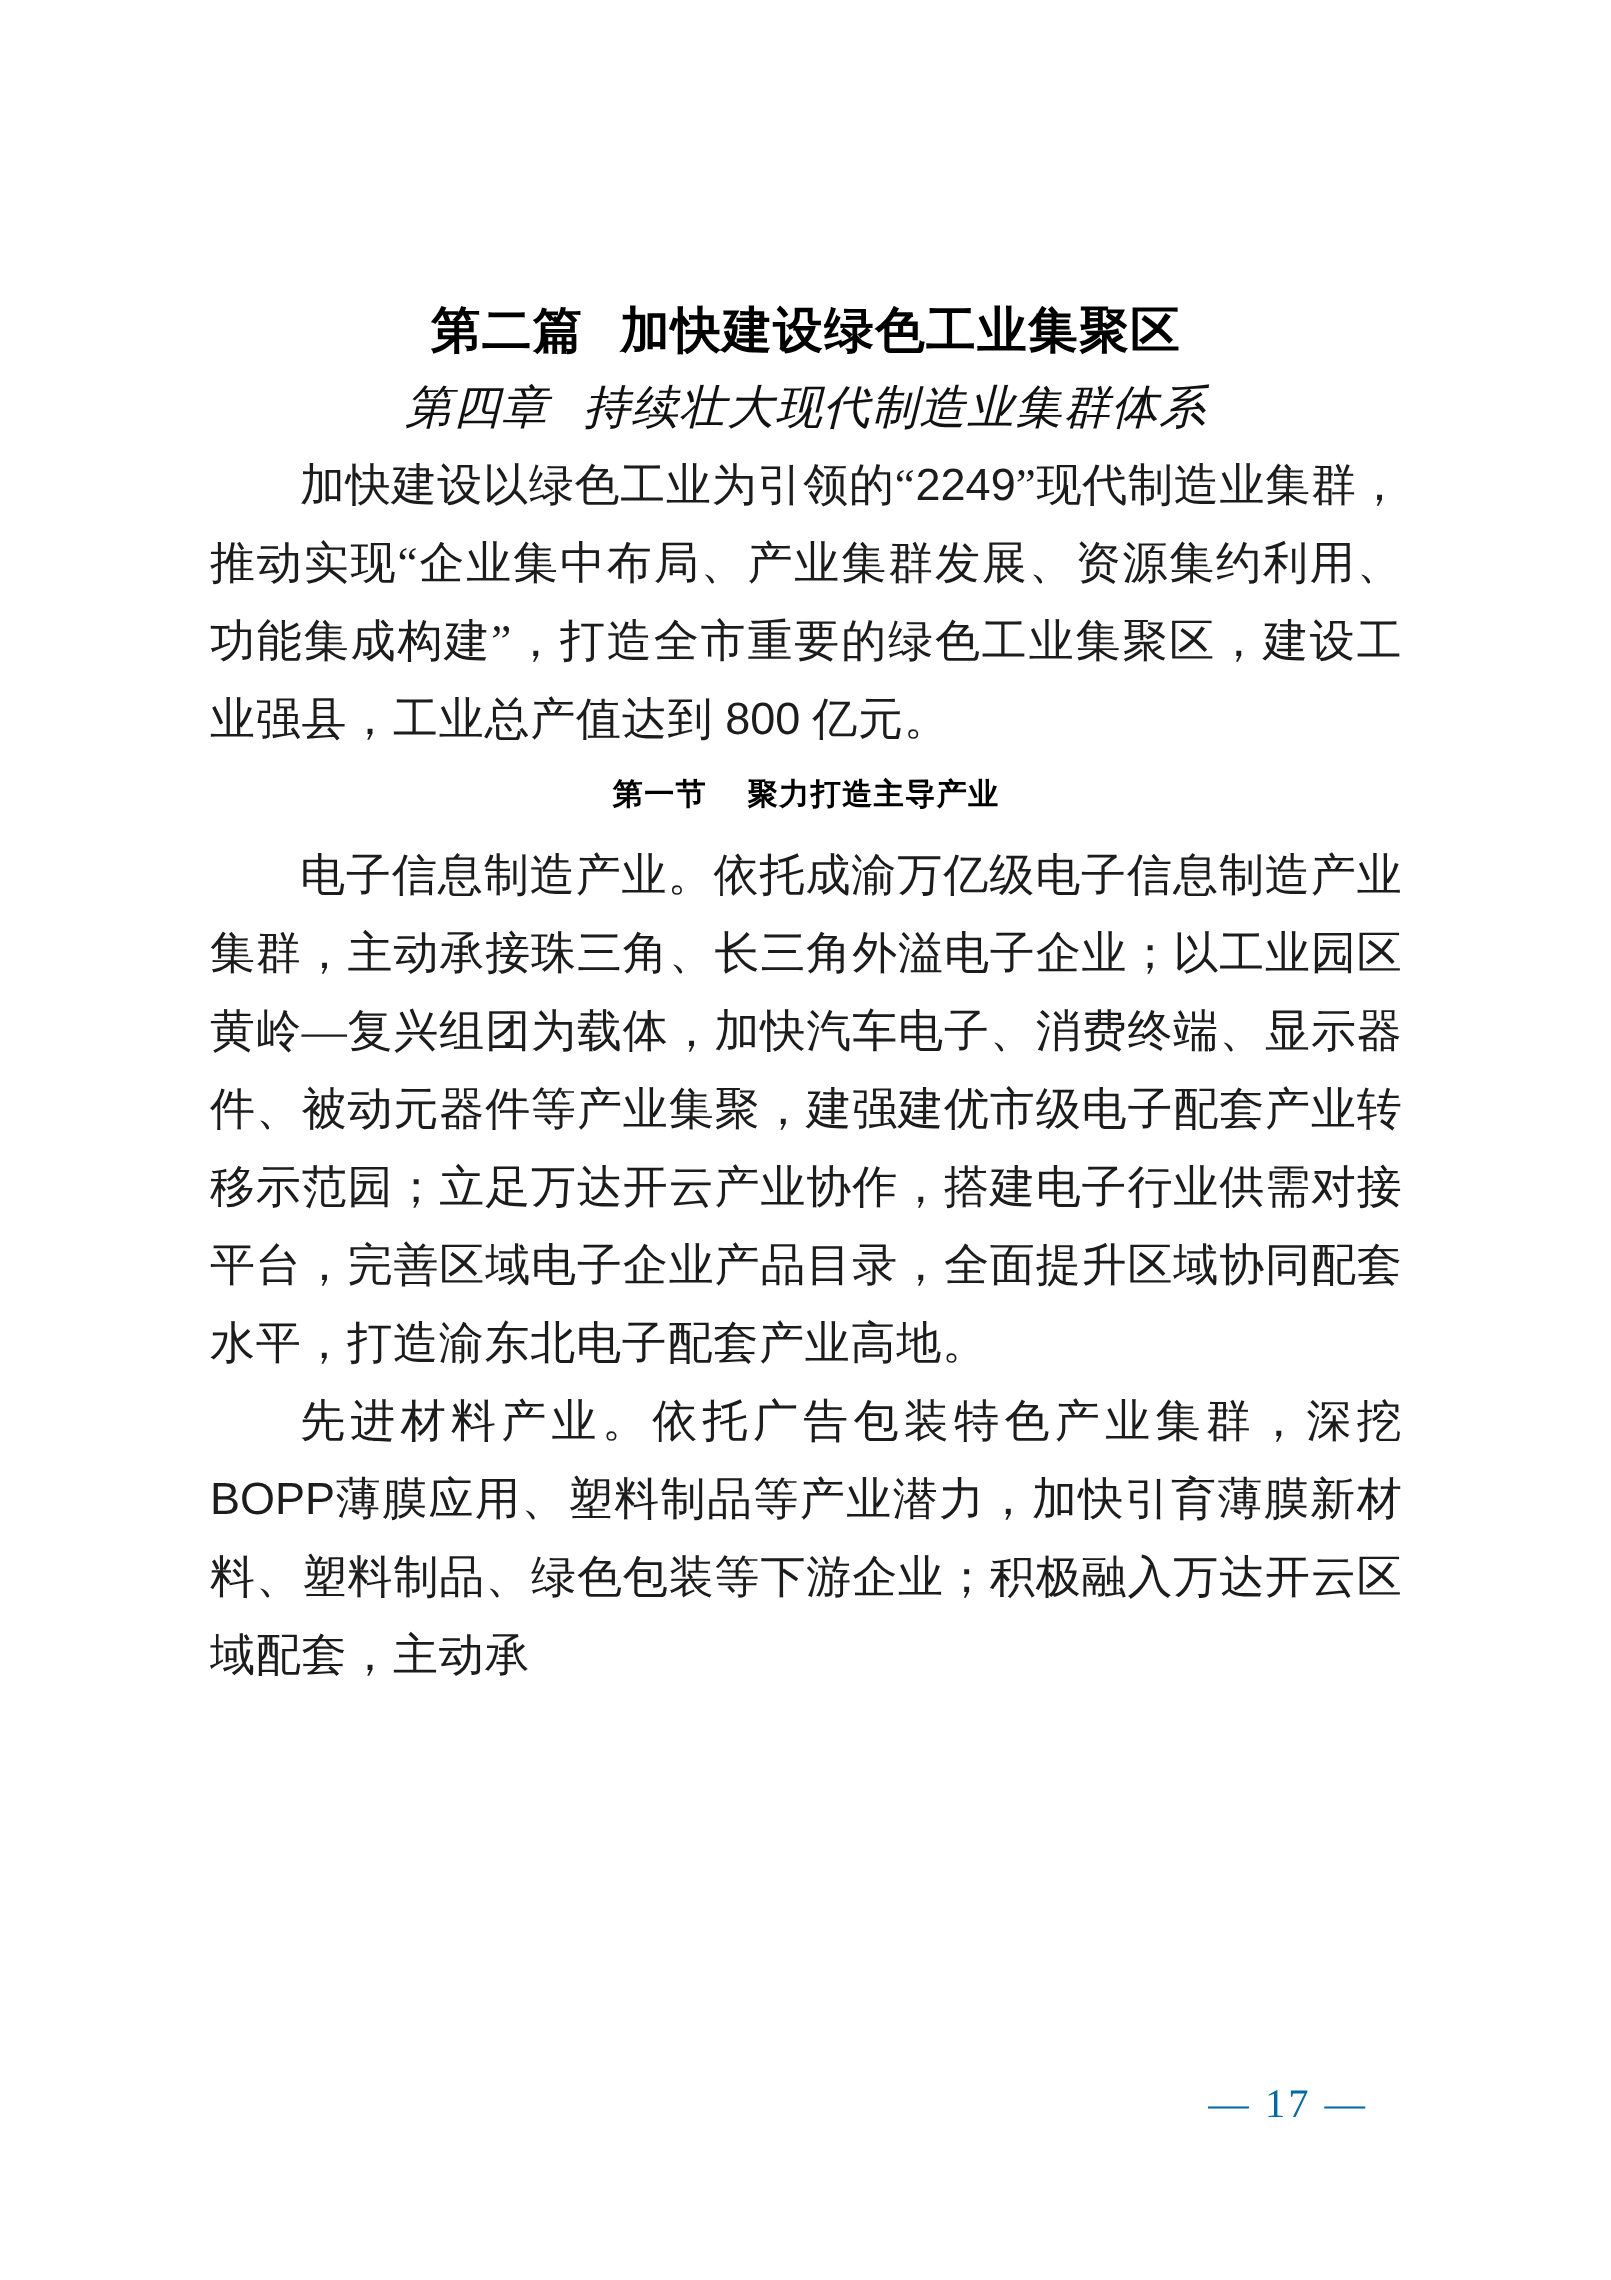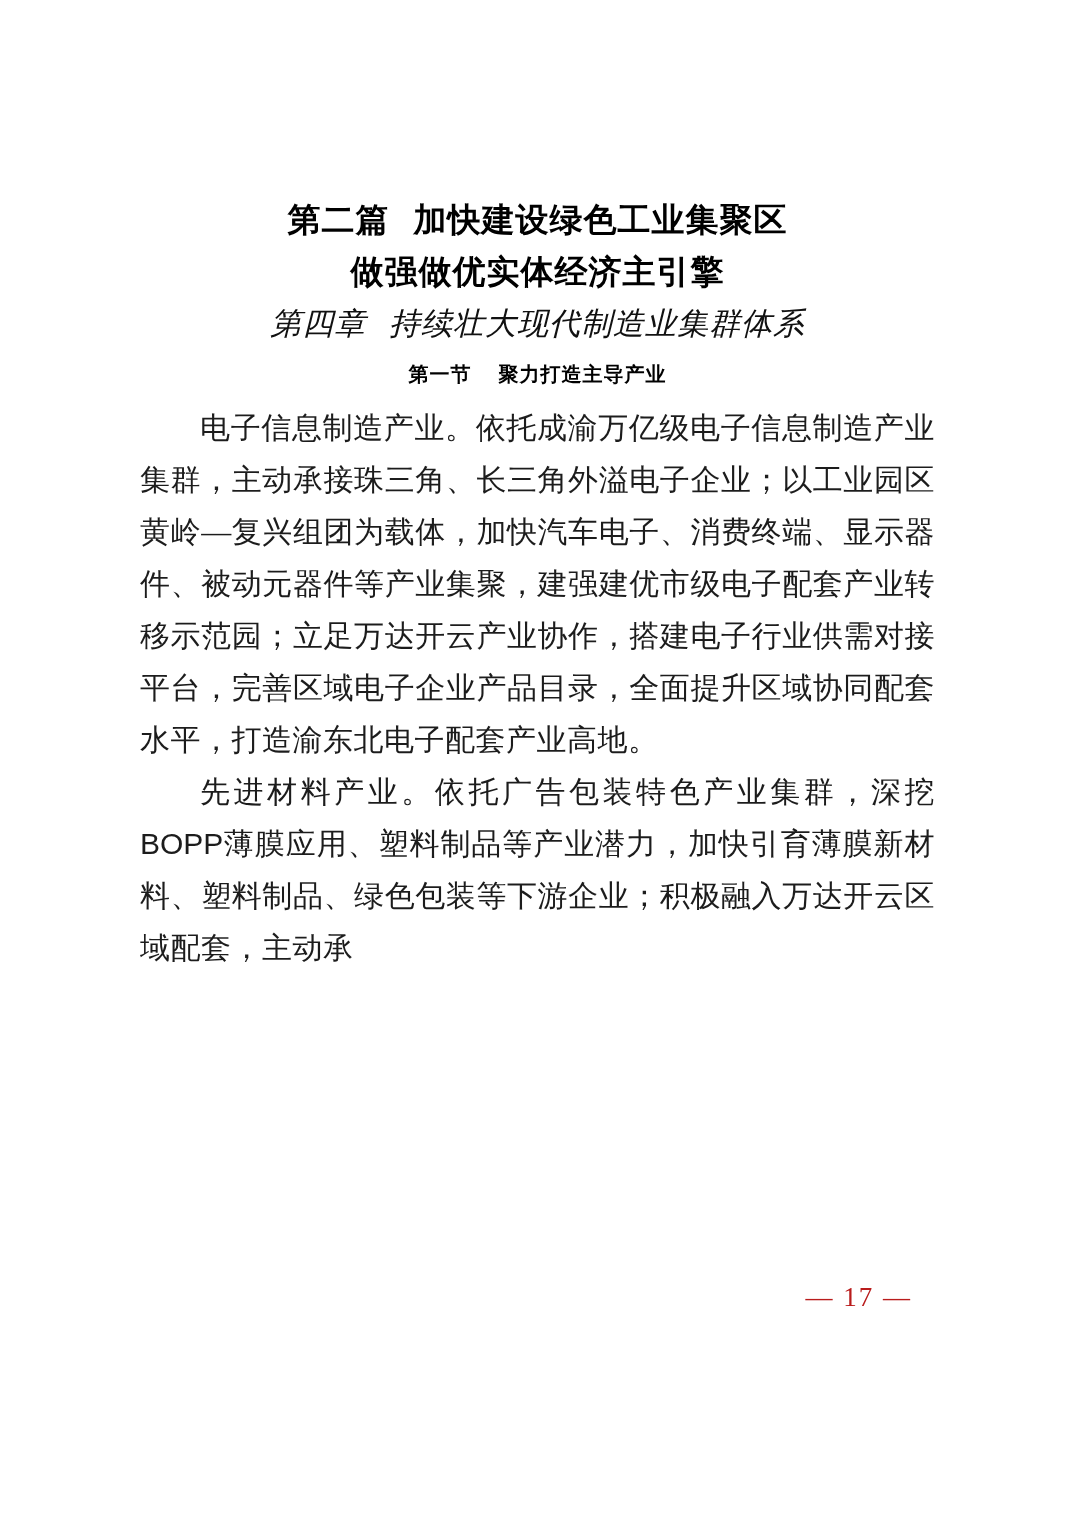--- a/index.html
+++ b/index.html
@@ -68,43 +68,43 @@
     color: #000;
   }
   
   .latin {
     font-family: "Liberation Sans", "DejaVu Sans", sans-serif;
     font-size: 30px;
     letter-spacing: 0;
   }
   .page-footer {
     position: absolute;
-    top: 1277px;
+    top: 1382px;
     right: 162px;
     font-family: "Liberation Serif", "DejaVu Serif", serif;
     font-size: 27px;
     line-height: 40px;
-    color: #b91c1c;
+    color: #0369a1;
     letter-spacing: 2px;
   }
 </style>
 </head>
 <body>
 
 <div class="page">
   <div class="content">
 
     <h1 class="doc-title">
       <span class="title-line">第二篇 加快建设绿色工业集聚区</span>
-      <span class="title-line">做强做优实体经济主引擎</span>
     </h1>
 
 
     <h2 class="chapter-heading">第四章 持续壮大现代制造业集群体系</h2>
 
+    <p class="para"><span>加快建设以绿色工业为引领的“</span><span class="latin">2249</span><span>”现代制造业集群，推动实现“企业集中布局、产业集群发展、资源集约利用、功能集成构建”，打造全市重要的绿色工业集聚区，建设工业强县，工业总产值达到 </span><span class="latin">800</span><span> 亿元。</span></p>
 
     <h3 class="section-heading">第一节 聚力打造主导产业</h3>
 
     <p class="para">电子信息制造产业。依托成渝万亿级电子信息制造产业集群，主动承接珠三角、长三角外溢电子企业；以工业园区黄岭—复兴组团为载体，加快汽车电子、消费终端、显示器件、被动元器件等产业集聚，建强建优市级电子配套产业转移示范园；立足万达开云产业协作，搭建电子行业供需对接平台，完善区域电子企业产品目录，全面提升区域协同配套水平，打造渝东北电子配套产业高地。</p>
 
     <p class="para"><span>先进材料产业。依托广告包装特色产业集群，深挖 </span><span class="latin">BOPP</span><span>薄膜应用、塑料制品等产业潜力，加快引育薄膜新材料、塑料制品、绿色包装等下游企业；积极融入万达开云区域配套，主动承</span></p>
 
   </div>
 
   <div class="page-footer">— 17 —</div>

